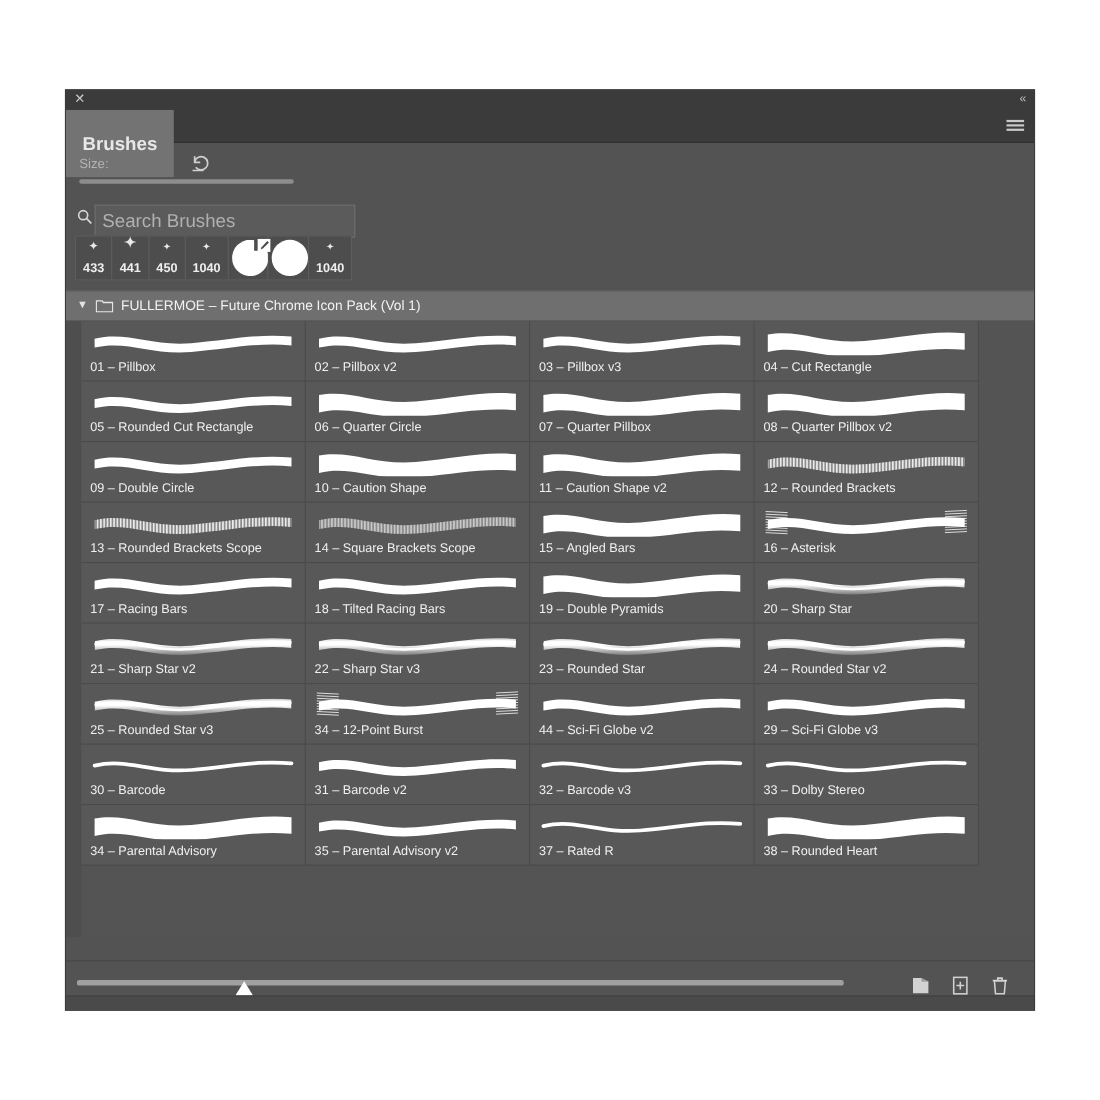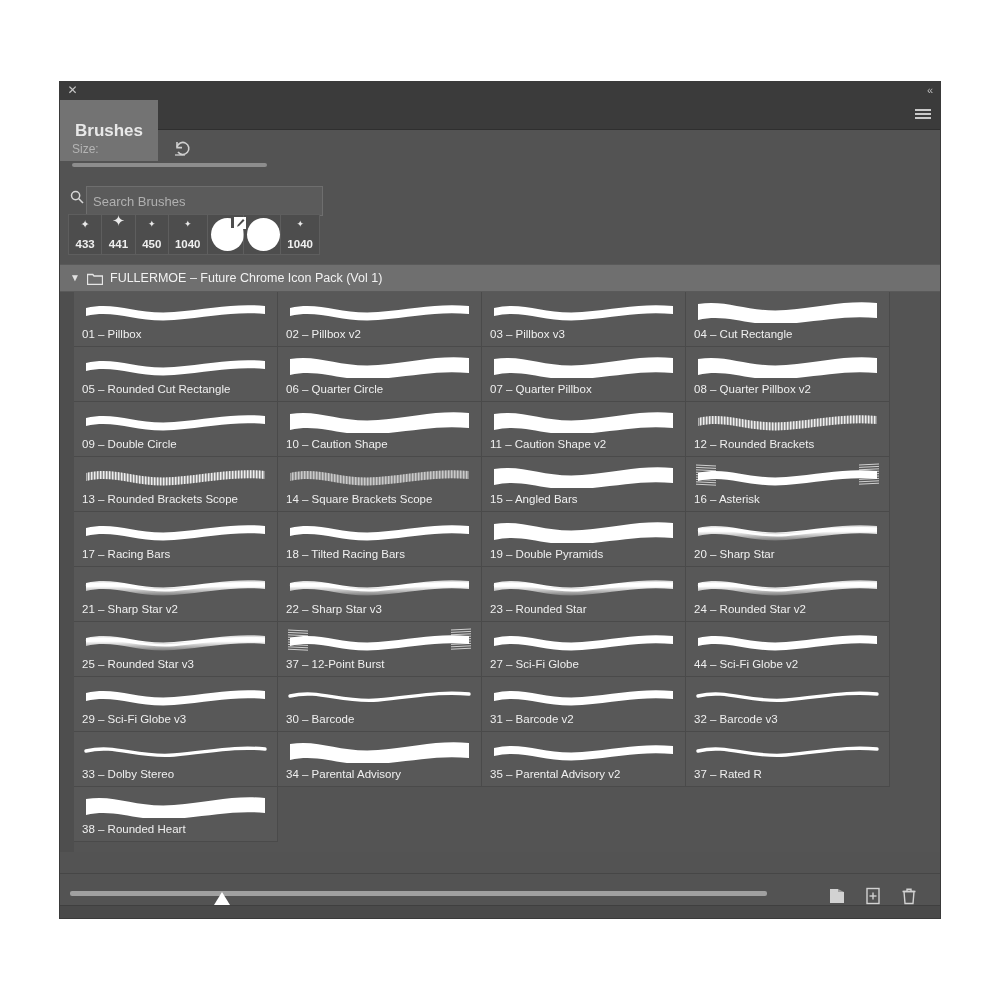--- a/index.html
+++ b/index.html
@@ -101,21 +101,21 @@
     position: absolute; left: 10px; top: 4px;
     width: 14px; height: 14px; cursor: pointer;
   }
   .search-input {
     position: absolute; left: 26px; top: 0px;
     width: 237px; height: 30px;
     background: #5b5b5b;
     border: 1px solid #6e6e6e;
     color: #d2d2d2;
     font-family: "Liberation Sans", sans-serif;
-    font-size: 13px;
+    font-size: 17px;
     padding: 0 6px;
     box-sizing: border-box;
     outline: none;
   }
   .search-input::placeholder { color: #b0b0b0; }
 
   
   .preset-strip {
     position: relative;
     margin: 0 0 0 8px;
@@ -675,27 +675,21 @@
                  <line x1="165" y1="12.6" x2="185" y2="11.6" stroke="#ffffff" stroke-width="0.9" opacity="0.8"></line>
                 <line x1="2" y1="15" x2="22" y2="16" stroke="#ffffff" stroke-width="0.9" opacity="0.8"></line>
                  <line x1="165" y1="15" x2="185" y2="14" stroke="#ffffff" stroke-width="0.9" opacity="0.8"></line>
                 <line x1="2" y1="17.4" x2="22" y2="18.4" stroke="#ffffff" stroke-width="0.9" opacity="0.8"></line>
                  <line x1="165" y1="17.4" x2="185" y2="16.4" stroke="#ffffff" stroke-width="0.9" opacity="0.8"></line>
                 <line x1="2" y1="19.8" x2="22" y2="20.8" stroke="#ffffff" stroke-width="0.9" opacity="0.8"></line>
                  <line x1="165" y1="19.8" x2="185" y2="18.8" stroke="#ffffff" stroke-width="0.9" opacity="0.8"></line>
                 <line x1="2" y1="22.2" x2="22" y2="23.2" stroke="#ffffff" stroke-width="0.9" opacity="0.8"></line>
                  <line x1="165" y1="22.2" x2="185" y2="21.2" stroke="#ffffff" stroke-width="0.9" opacity="0.8"></line>
               </svg></div>
-            <div class="brush-label">37 – 12-Point Burst</div>
-          </div>
-          <div class="brush-cell">
-            <div class="brush-stroke"><svg viewBox="0 0 187 26" width="187" height="26" preserveAspectRatio="none">
-                <path d="M4,11 C34,4 54,18 92,15 C128,12 152,6 183,9 L183,17 C152,14 128,20 92,23 C54,26 34,12 4,19 Z" fill="#ffffff"></path>
-              </svg></div>
-            <div class="brush-label">27 – Sci-Fi Globe</div>
+            <div class="brush-label">34 – 12-Point Burst</div>
           </div>
           <div class="brush-cell">
             <div class="brush-stroke"><svg viewBox="0 0 187 26" width="187" height="26" preserveAspectRatio="none">
                 <path d="M4,11 C34,4 54,18 92,15 C128,12 152,6 183,9 L183,17 C152,14 128,20 92,23 C54,26 34,12 4,19 Z" fill="#ffffff"></path>
               </svg></div>
             <div class="brush-label">44 – Sci-Fi Globe v2</div>
           </div>
           <div class="brush-cell">
             <div class="brush-stroke"><svg viewBox="0 0 187 26" width="187" height="26" preserveAspectRatio="none">
                 <path d="M4,11 C34,4 54,18 92,15 C128,12 152,6 183,9 L183,17 C152,14 128,20 92,23 C54,26 34,12 4,19 Z" fill="#ffffff"></path>

